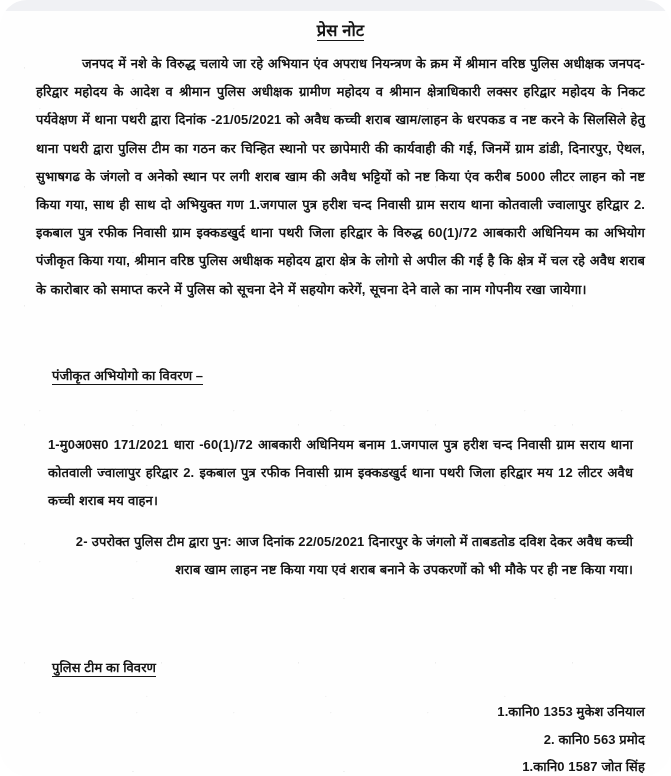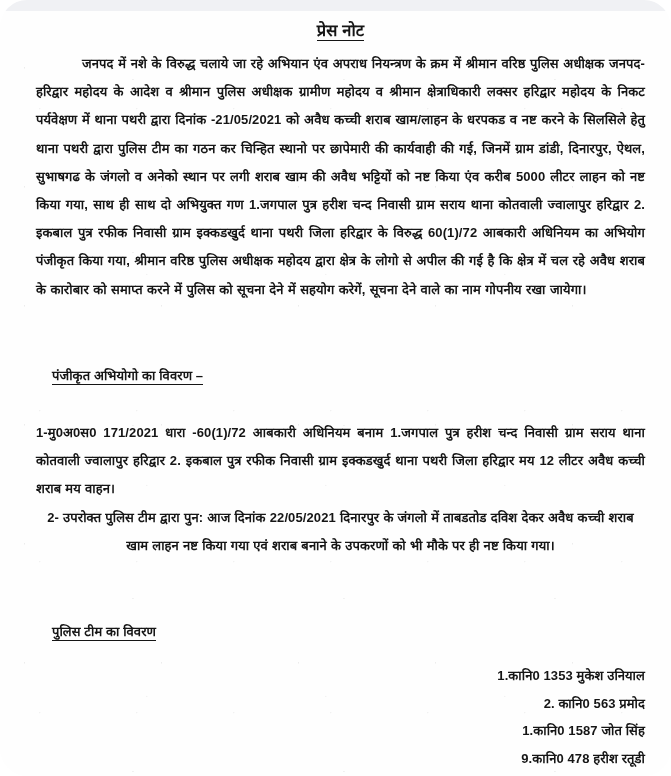--- a/index.html
+++ b/index.html
@@ -69,27 +69,27 @@
   }
   .section-head {
     margin: 16px;
     font-weight: 700;
   }
   .section-head span.u {
     border-bottom: 1.5px solid #151515;
     padding-bottom: 1px;
   }
   .case-item {
-    margin: 0;
+    margin: 12px;
     text-align: justify;
     text-justify: inter-word;
     word-spacing: 0.4px;
   }
   .case-item.last-flush {
-    text-align: center;
+    text-align: right;
   }
   .team-item {
     margin: 0;
     text-align: right;
     line-height: 27.5px;
   }
   .gap-lg { height: 42px; }
   .gap-sm { height: 13px; }
   .gap-xs { height: 6px; }
   

